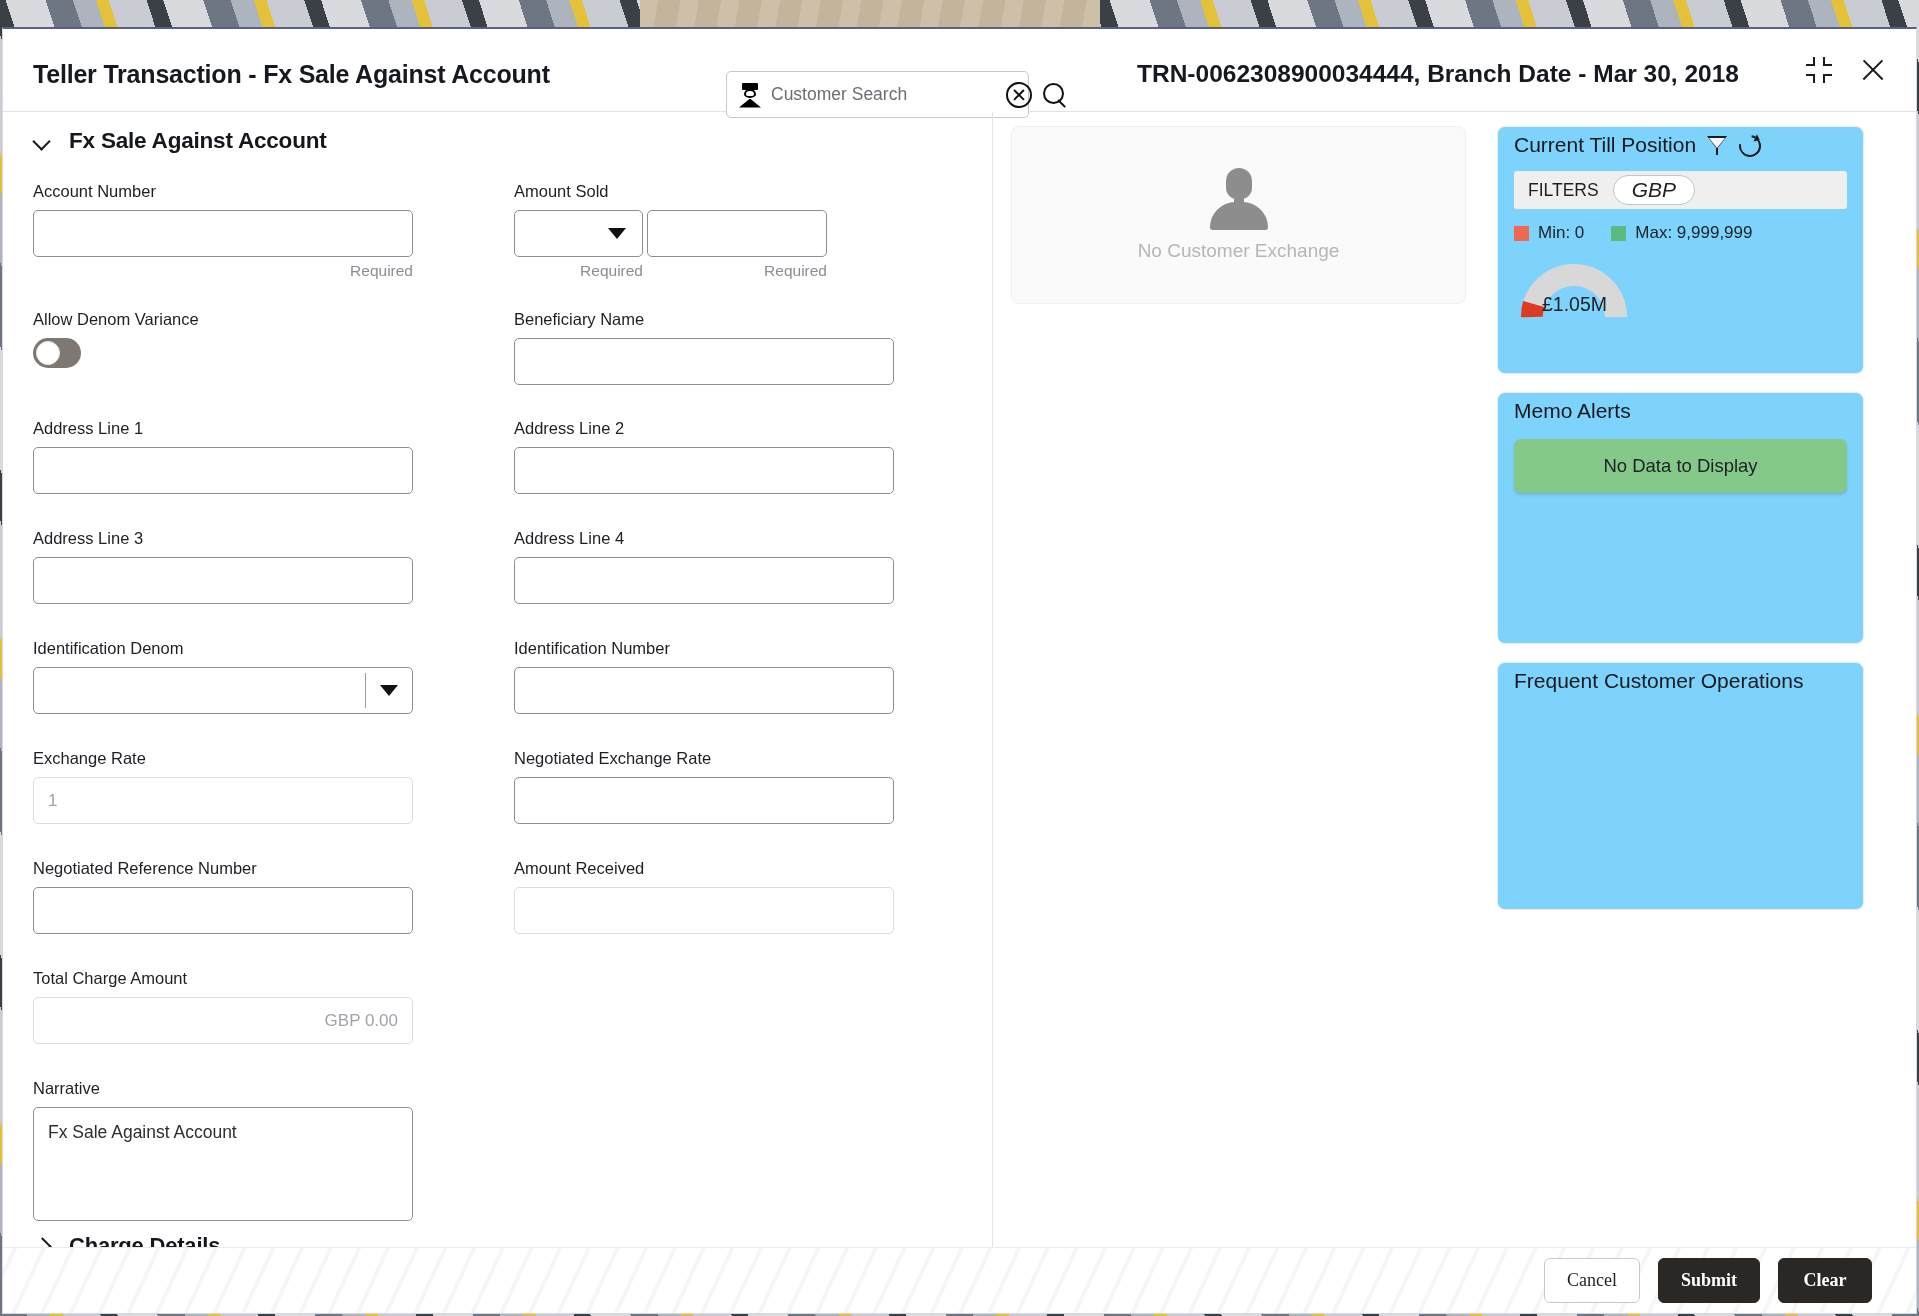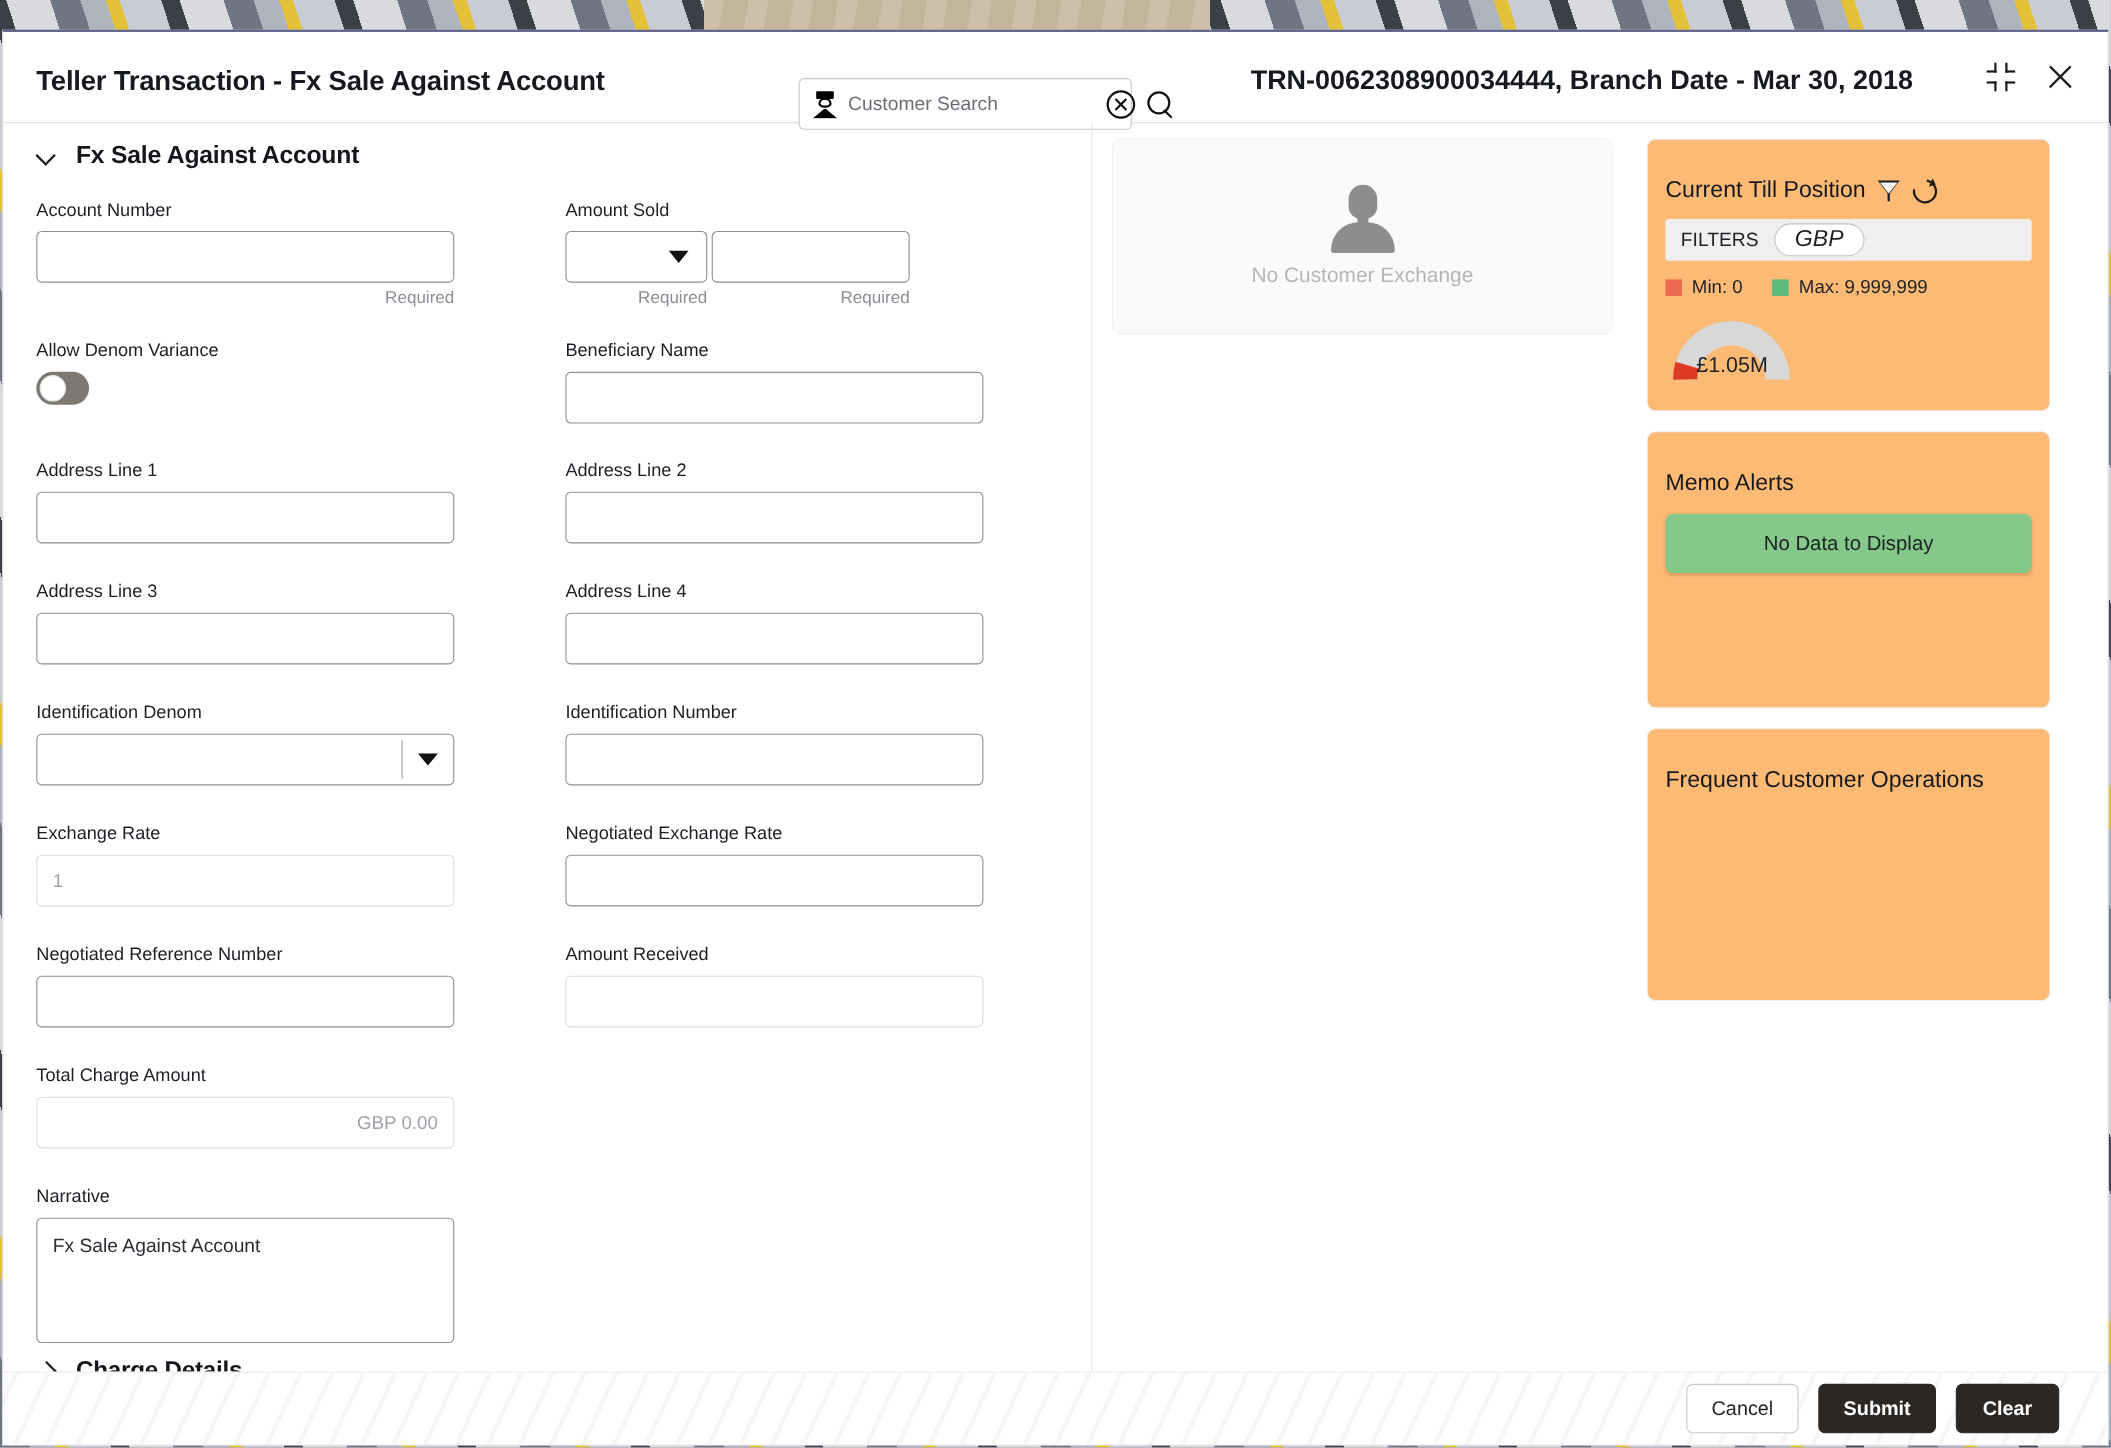--- a/index.html
+++ b/index.html
@@ -154,22 +154,22 @@
     display:flex;flex-direction:column;align-items:center;justify-content:center;gap:10px;
   }
   .avatar{ width:58px;height:62px;position:relative;}
   .avatar .h{ position:absolute;left:16px;top:0;width:26px;height:31px;border-radius:13px 13px 11px 11px;background:#8d8d8d;}
   .avatar .b{ position:absolute;left:0;bottom:0;width:58px;height:28px;background:#8d8d8d;
       border-radius:28px 28px 3px 3px;}
   .avatar .n{ position:absolute;left:24px;top:28px;width:10px;height:9px;background:#8d8d8d;}
   #cust-empty-text{ font-size:19px;color:#b6b6b6;}
 
   
-  .card{ background:#fdba74;border:1px solid #ececec;border-radius:8px;
-     padding:32px 16px; margin-bottom:18px;text-align:right; }
+  .card{ background:#7dd3fc;border:1px solid #ececec;border-radius:8px;
+     padding:4px 16px; margin-bottom:18px;text-align:right; }
   #card-till{ height:248px; }
   #card-memo{ height:252px; }
   #card-ops{ height:248px; }
   .card-title{ font-size:21px;color:#17191e;display:flex;align-items:center;gap:10px;line-height:1.35;}
   .funnel-ic{ width:22px;height:22px;position:relative;cursor:pointer;flex:0 0 22px;}
   .funnel-ic:before{content:"";position:absolute;left:1px;top:2px;width:0;height:0;
      border-left:10px solid transparent;border-right:10px solid transparent;border-top:13px solid #1b1b1b;}
   .funnel-ic:after{content:"";position:absolute;left:2.6px;top:4px;width:0;height:0;
      border-left:8.4px solid transparent;border-right:8.4px solid transparent;border-top:10px solid #f6f6f6;}
   .funnel-stem{position:absolute;left:10px;top:13px;width:2px;height:8px;background:#1b1b1b;}
@@ -202,21 +202,21 @@
     height:66px;flex:0 0 66px;position:relative;
     border-top:1px solid #ececec;
     background:
       repeating-linear-gradient(115deg,#ffffff 0 9px,#f6f6f6 9px 13px,#ffffff 13px 26px),
       repeating-linear-gradient(65deg,#ffffff 0 11px,#f7f7f7 11px 15px,#ffffff 15px 30px),
       #fff;
     display:flex;align-items:center;justify-content:flex-end;gap:18px;padding-right:44px;
   }
   .btn{ height:45px;min-width:94px;border-radius:6px;font-size:18px;cursor:pointer;
      display:flex;align-items:center;justify-content:center;padding:16px 22px;
-     font-family:Liberation Sans, sans-serif;}
+     font-family:Liberation Serif, serif;}
   .btn.ghost{ background:#fff;border:1px solid #c9c9cd;color:#1d2025;}
   .btn.dark{ background:#2b2724;border:1px solid #2b2724;color:#fff;font-weight:bold;}
 </style>
 </head>
 <body>
 
 <div id="wallpaper"></div>
 
 <div id="window">
 

